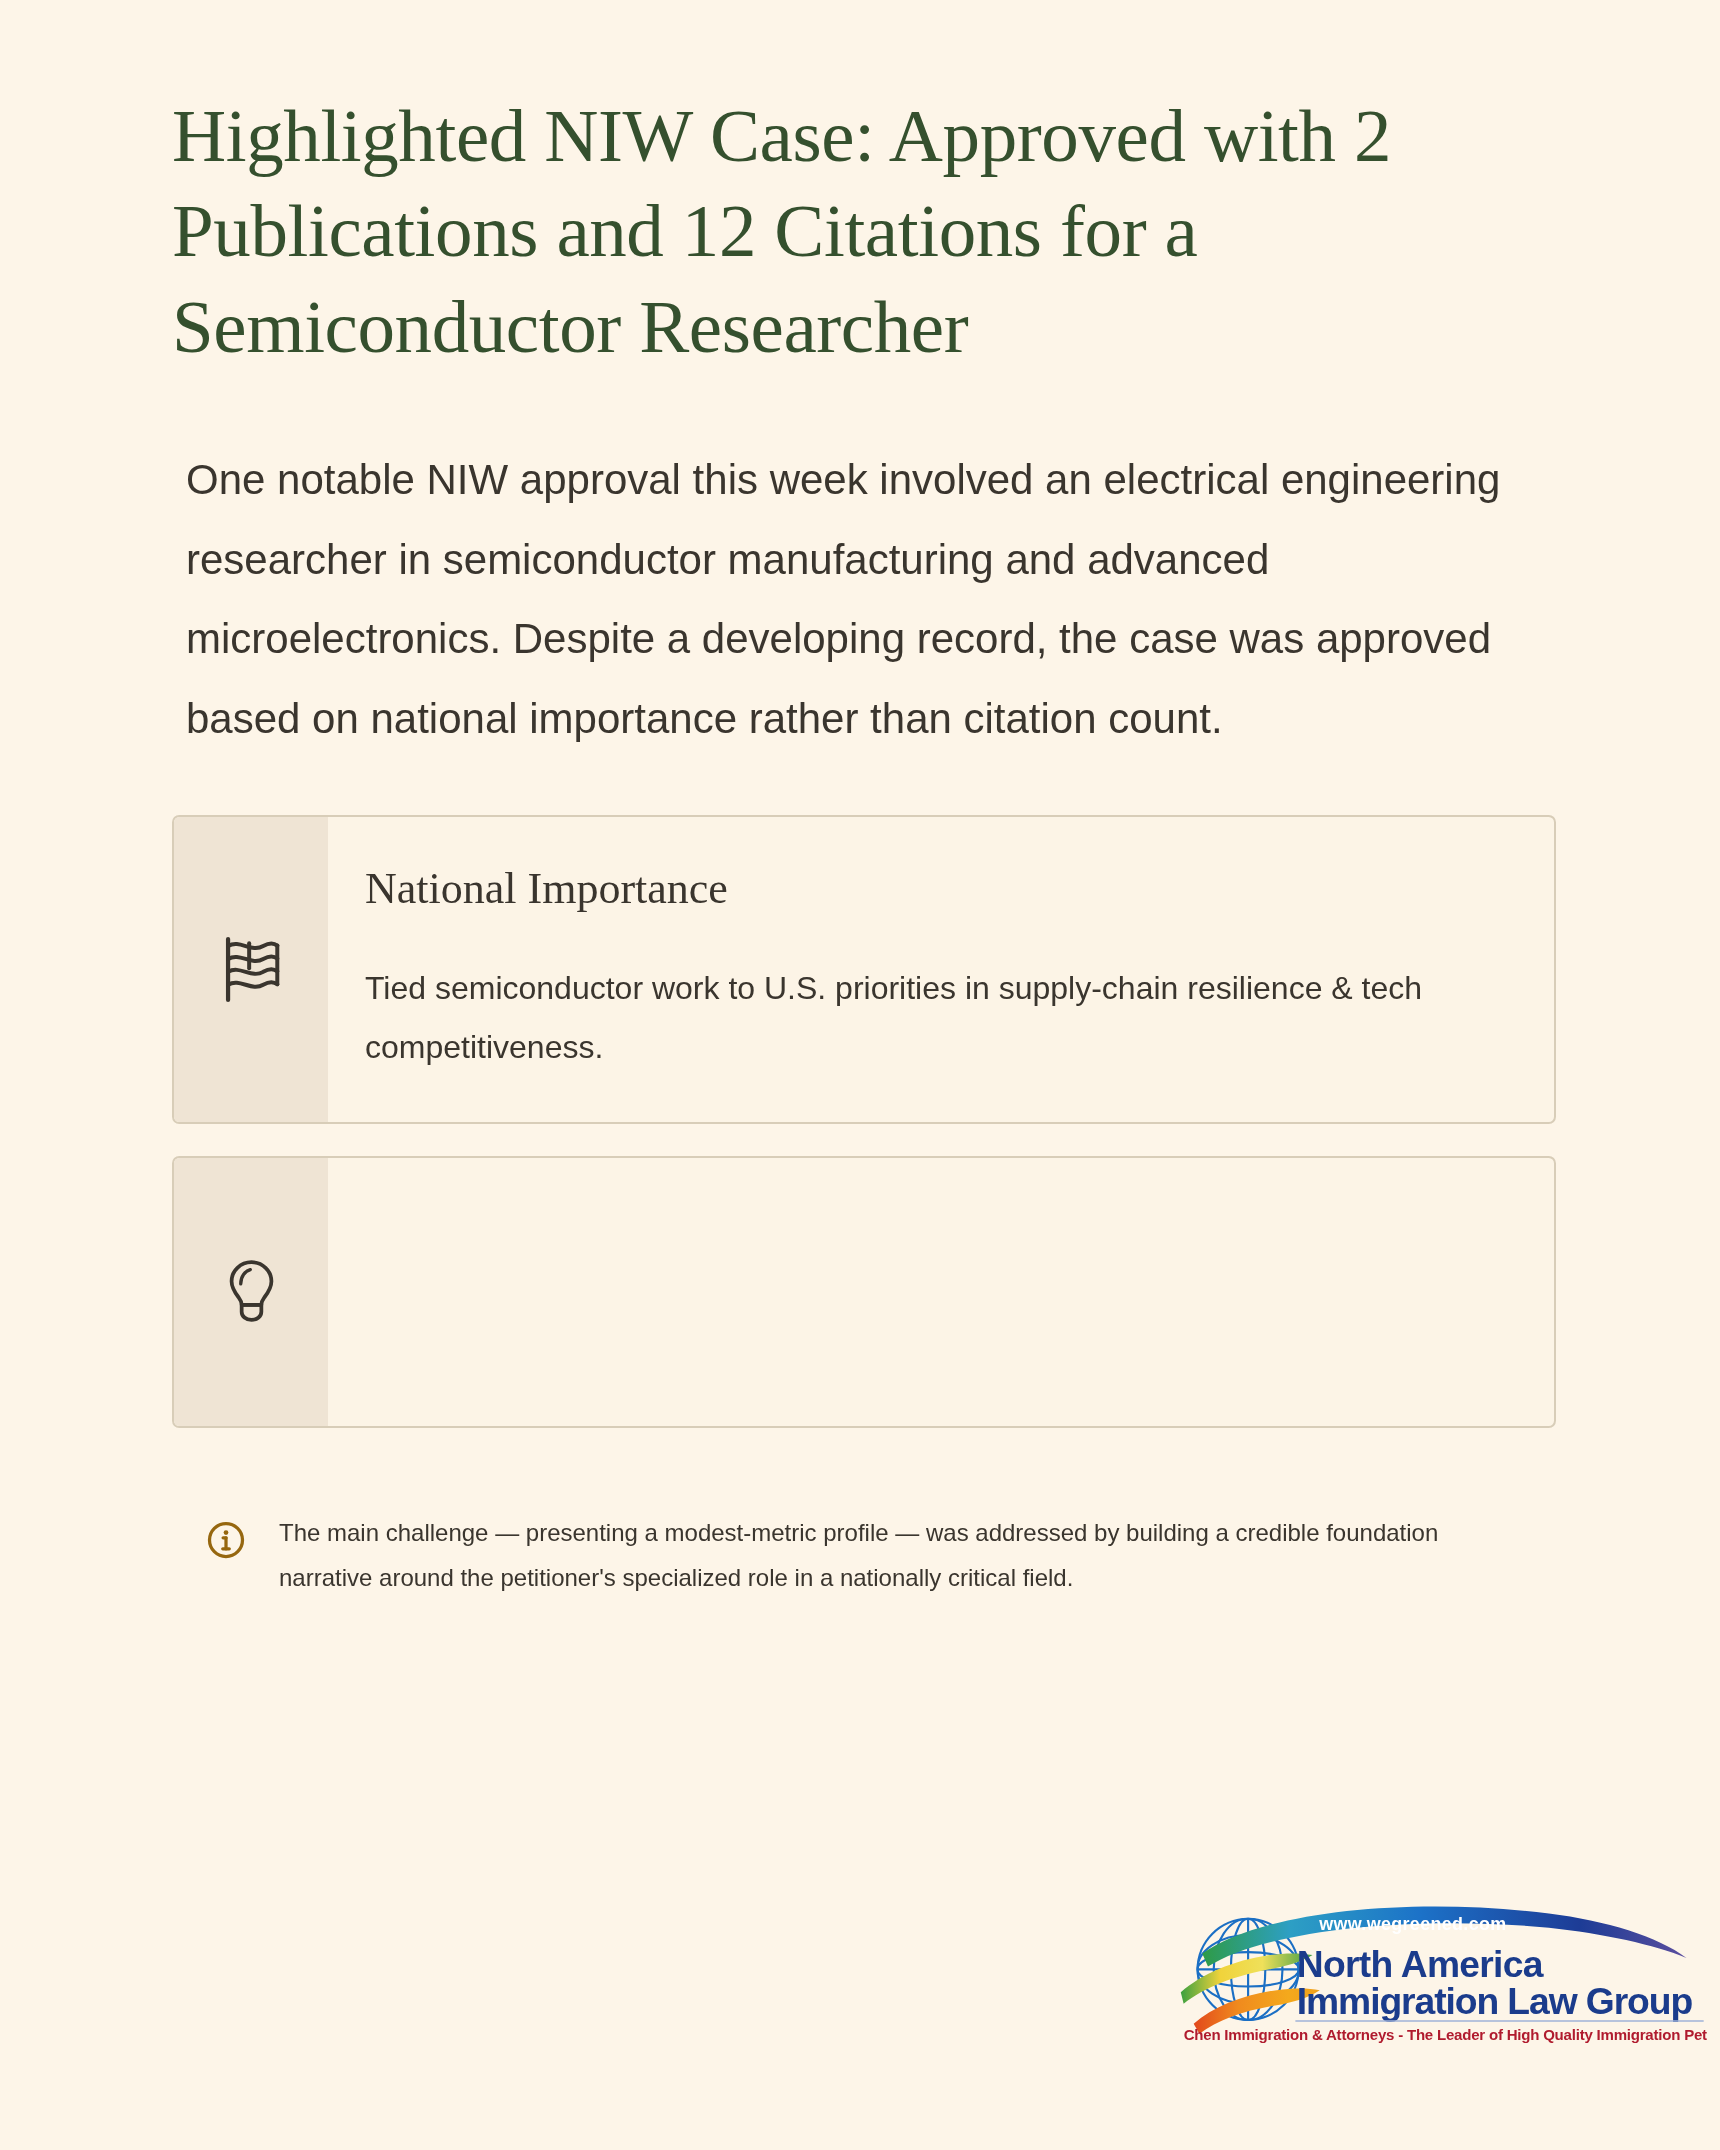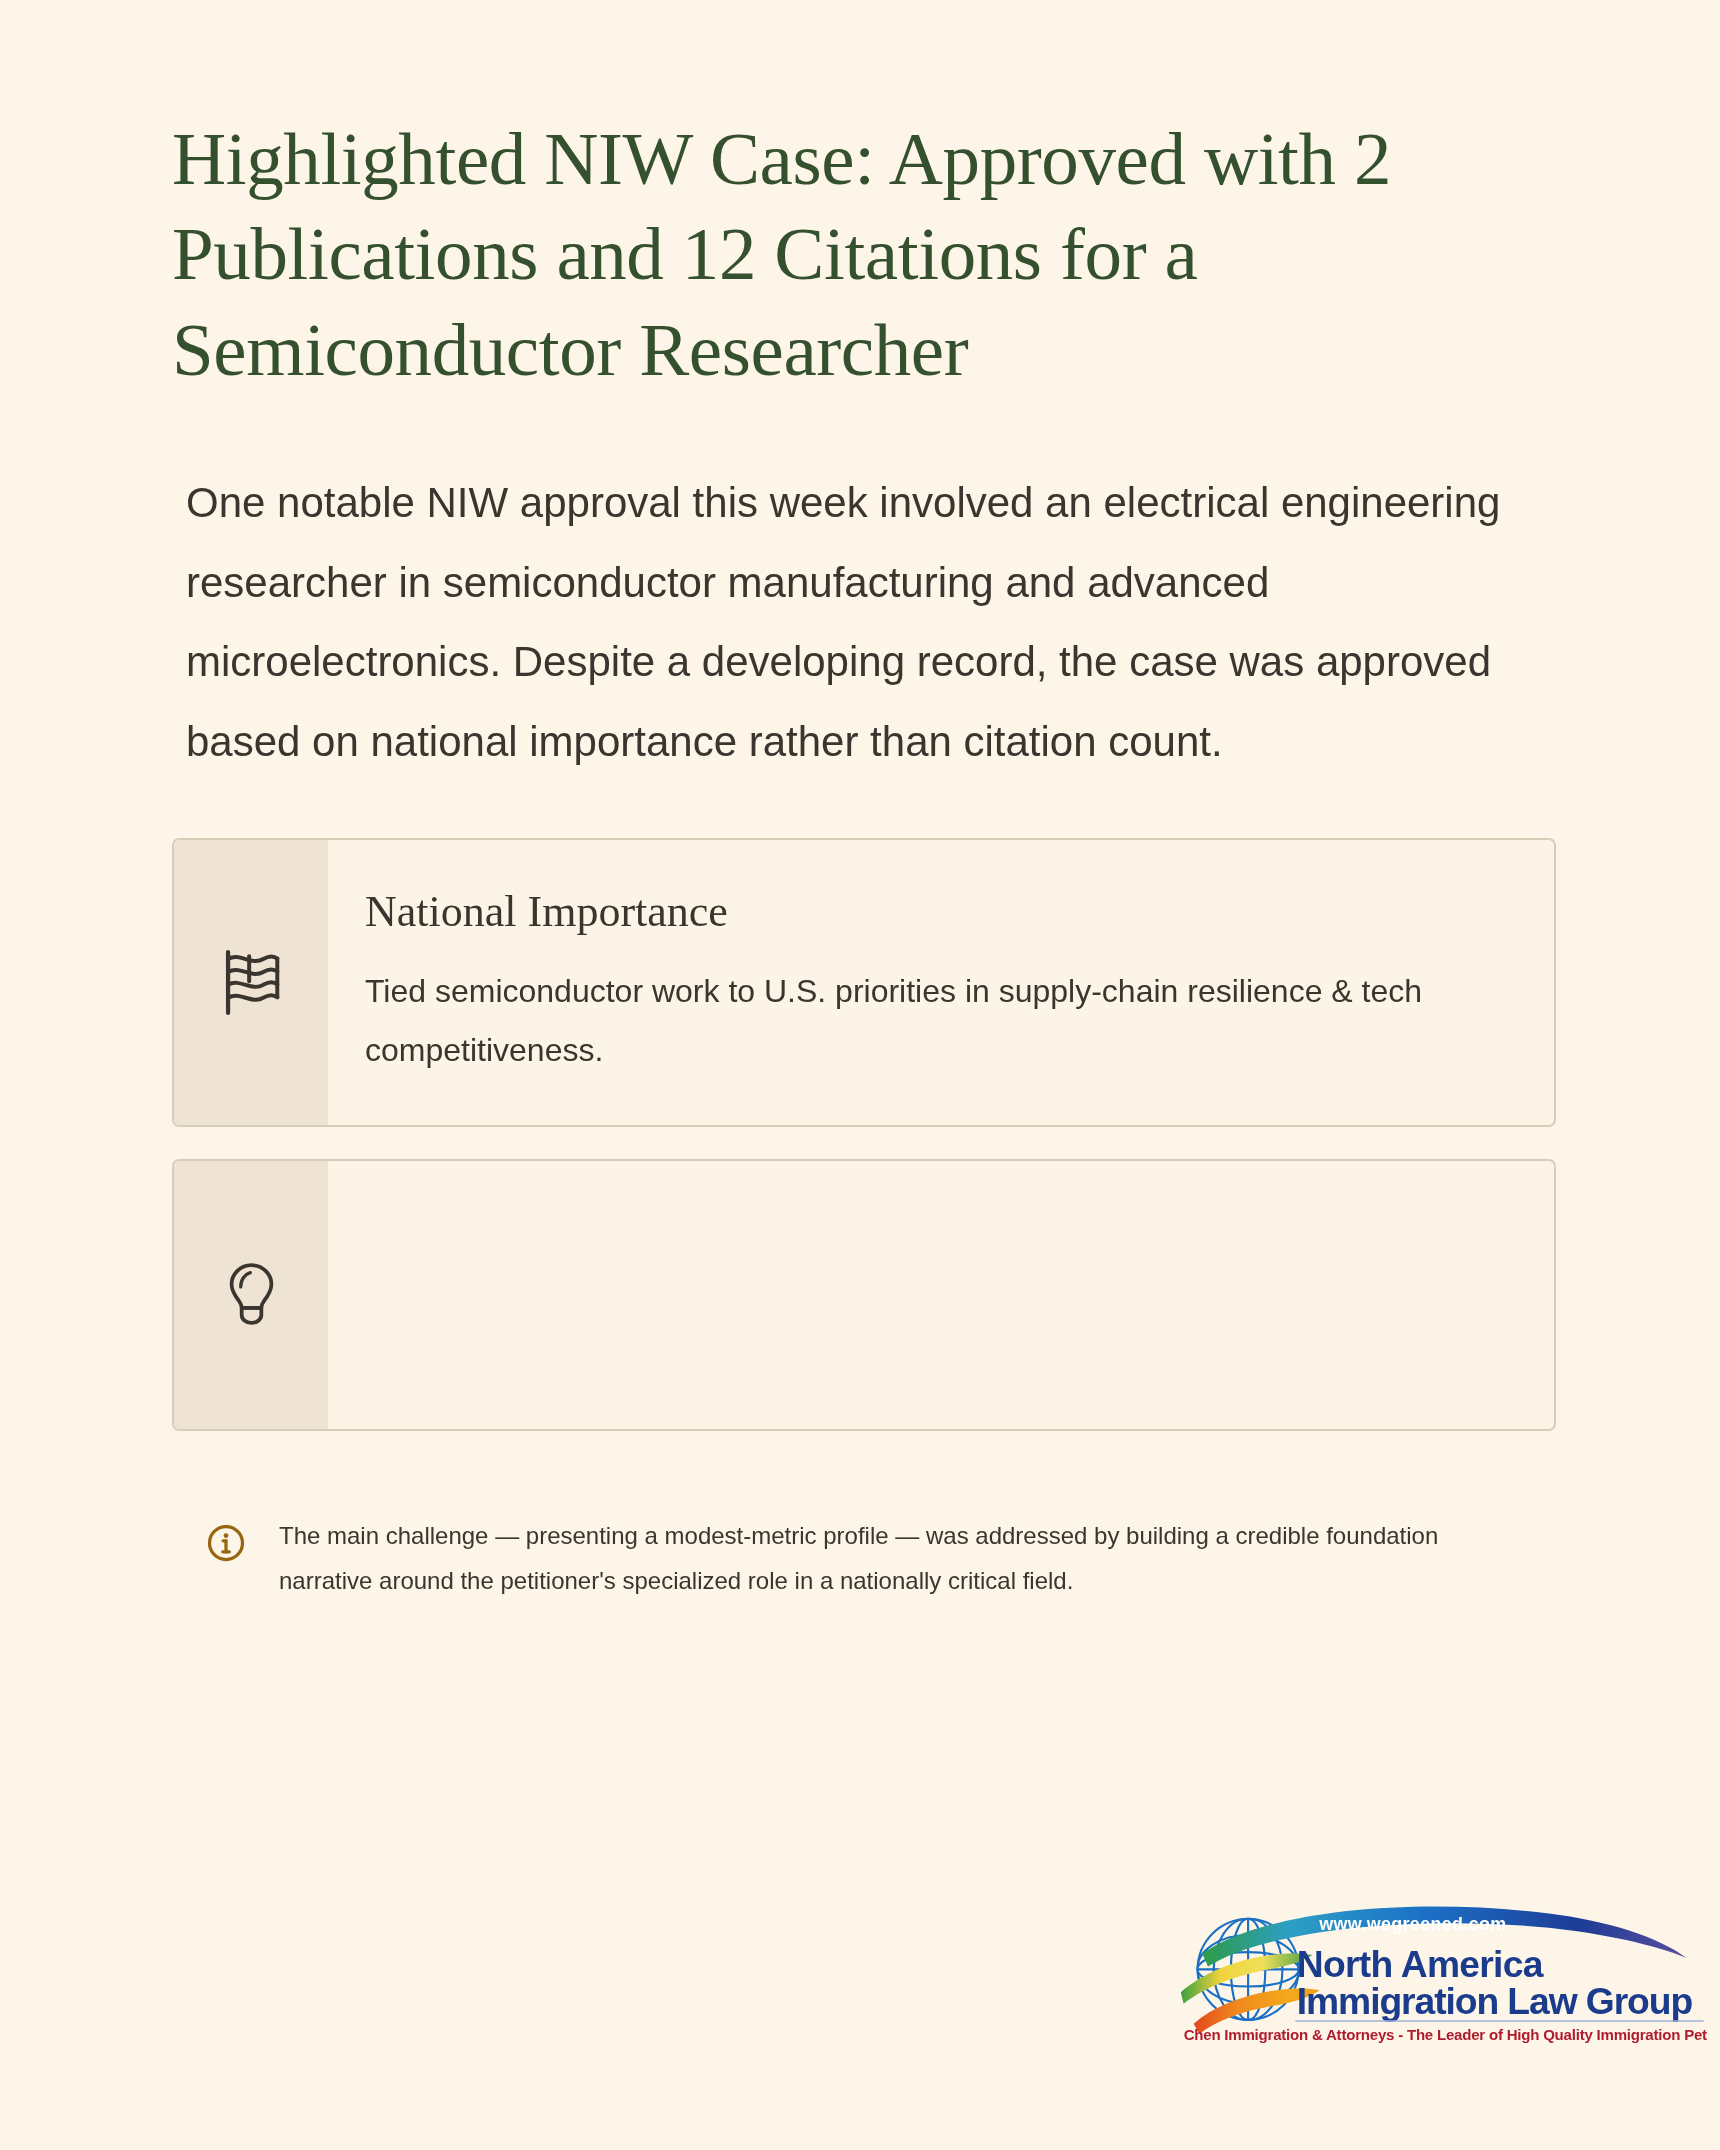--- a/index.html
+++ b/index.html
@@ -31,21 +31,21 @@
 
   
   .page-title {
     font-family: "Liberation Serif", serif;
     font-size: 75px;
     line-height: 1.27;
     font-weight: 400;
     color: #35502E;
     letter-spacing: -0.4px;
     margin: 0;
-    padding-top: 111px;
+    padding-top: 88px;
     width: 1362px;
   }
 
   
   .intro {
     margin: 14px;
     padding-top: 52px;
     width: 1362px;
     font-family: "Liberation Sans", sans-serif;
     font-size: 42px;
@@ -87,20 +87,21 @@
     width: 75px;
     height: 75px;
   }
 
   .card-body {
     flex: 1 1 auto;
     padding: 47px 43px 44px 37px;
     display: flex;
     flex-direction: column;
     justify-content: center;
+    gap: 20px;
   }
 
   .card-title {
     font-family: "Liberation Serif", serif;
     font-size: 44px;
     line-height: 1.15;
     font-weight: 400;
     color: #3A352E;
     margin: 0 0 24.4px 0;
   }

